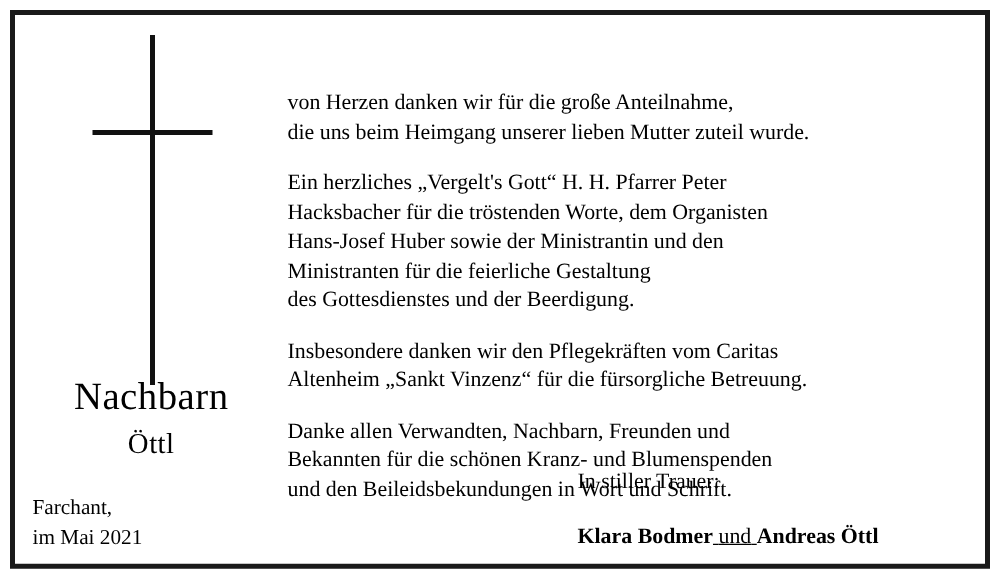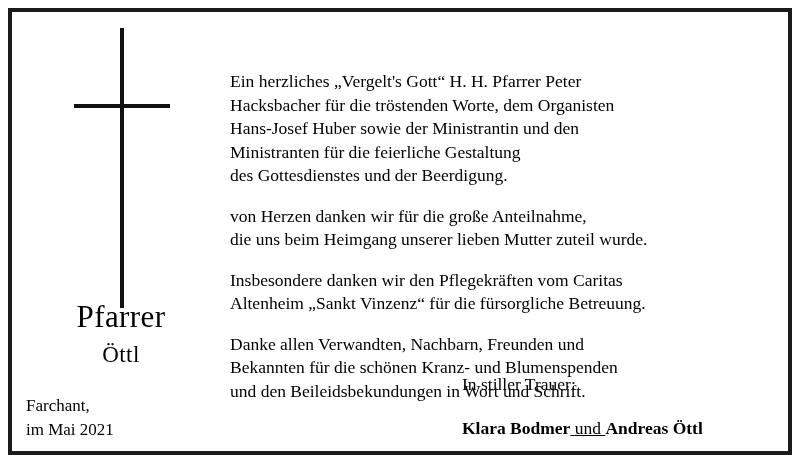--- a/index.html
+++ b/index.html
@@ -147,40 +147,40 @@
   <div class="frame">
     <div class="inner">
 
       <div class="left-col">
         <div>
           <div class="cross"></div>
           <div class="cross-bar"></div>
         </div>
 
         <div class="name-block">
-          <div class="name-first">Pfarrer</div>
+          <div class="name-first">Nachbarn</div>
           <div class="name-last">Öttl</div>
         </div>
 
         <div class="place-block">
           <div>Farchant,</div>
           <div>im Mai 2021</div>
         </div>
       </div>
 
       <div class="right-col">
 
         <div class="paragraphs">
+          <p class="para">von Herzen danken wir für die große Anteilnahme,
+die uns beim Heimgang unserer lieben Mutter zuteil wurde.</p>
           <p class="para">Ein herzliches „Vergelt's Gott“ H. H. Pfarrer Peter
 Hacksbacher für die tröstenden Worte, dem Organisten
 Hans-Josef Huber sowie der Ministrantin und den
 Ministranten für die feierliche Gestaltung
 des Gottesdienstes und der Beerdigung.</p>
-          <p class="para">von Herzen danken wir für die große Anteilnahme,
-die uns beim Heimgang unserer lieben Mutter zuteil wurde.</p>
           <p class="para">Insbesondere danken wir den Pflegekräften vom Caritas
 Altenheim „Sankt Vinzenz“ für die fürsorgliche Betreuung.</p>
           <p class="para">Danke allen Verwandten, Nachbarn, Freunden und
 Bekannten für die schönen Kranz- und Blumenspenden
 und den Beileidsbekundungen in Wort und Schrift.</p>
         </div>
 
         <div class="closing">
           <div class="lead">In stiller Trauer:</div>
           <div class="mourner-line"><span class="mourner">Klara Bodmer</span><span class="conj">&nbsp;</span><span class="conj">und</span><span class="conj">&nbsp;</span><span class="mourner">Andreas Öttl</span></div>

